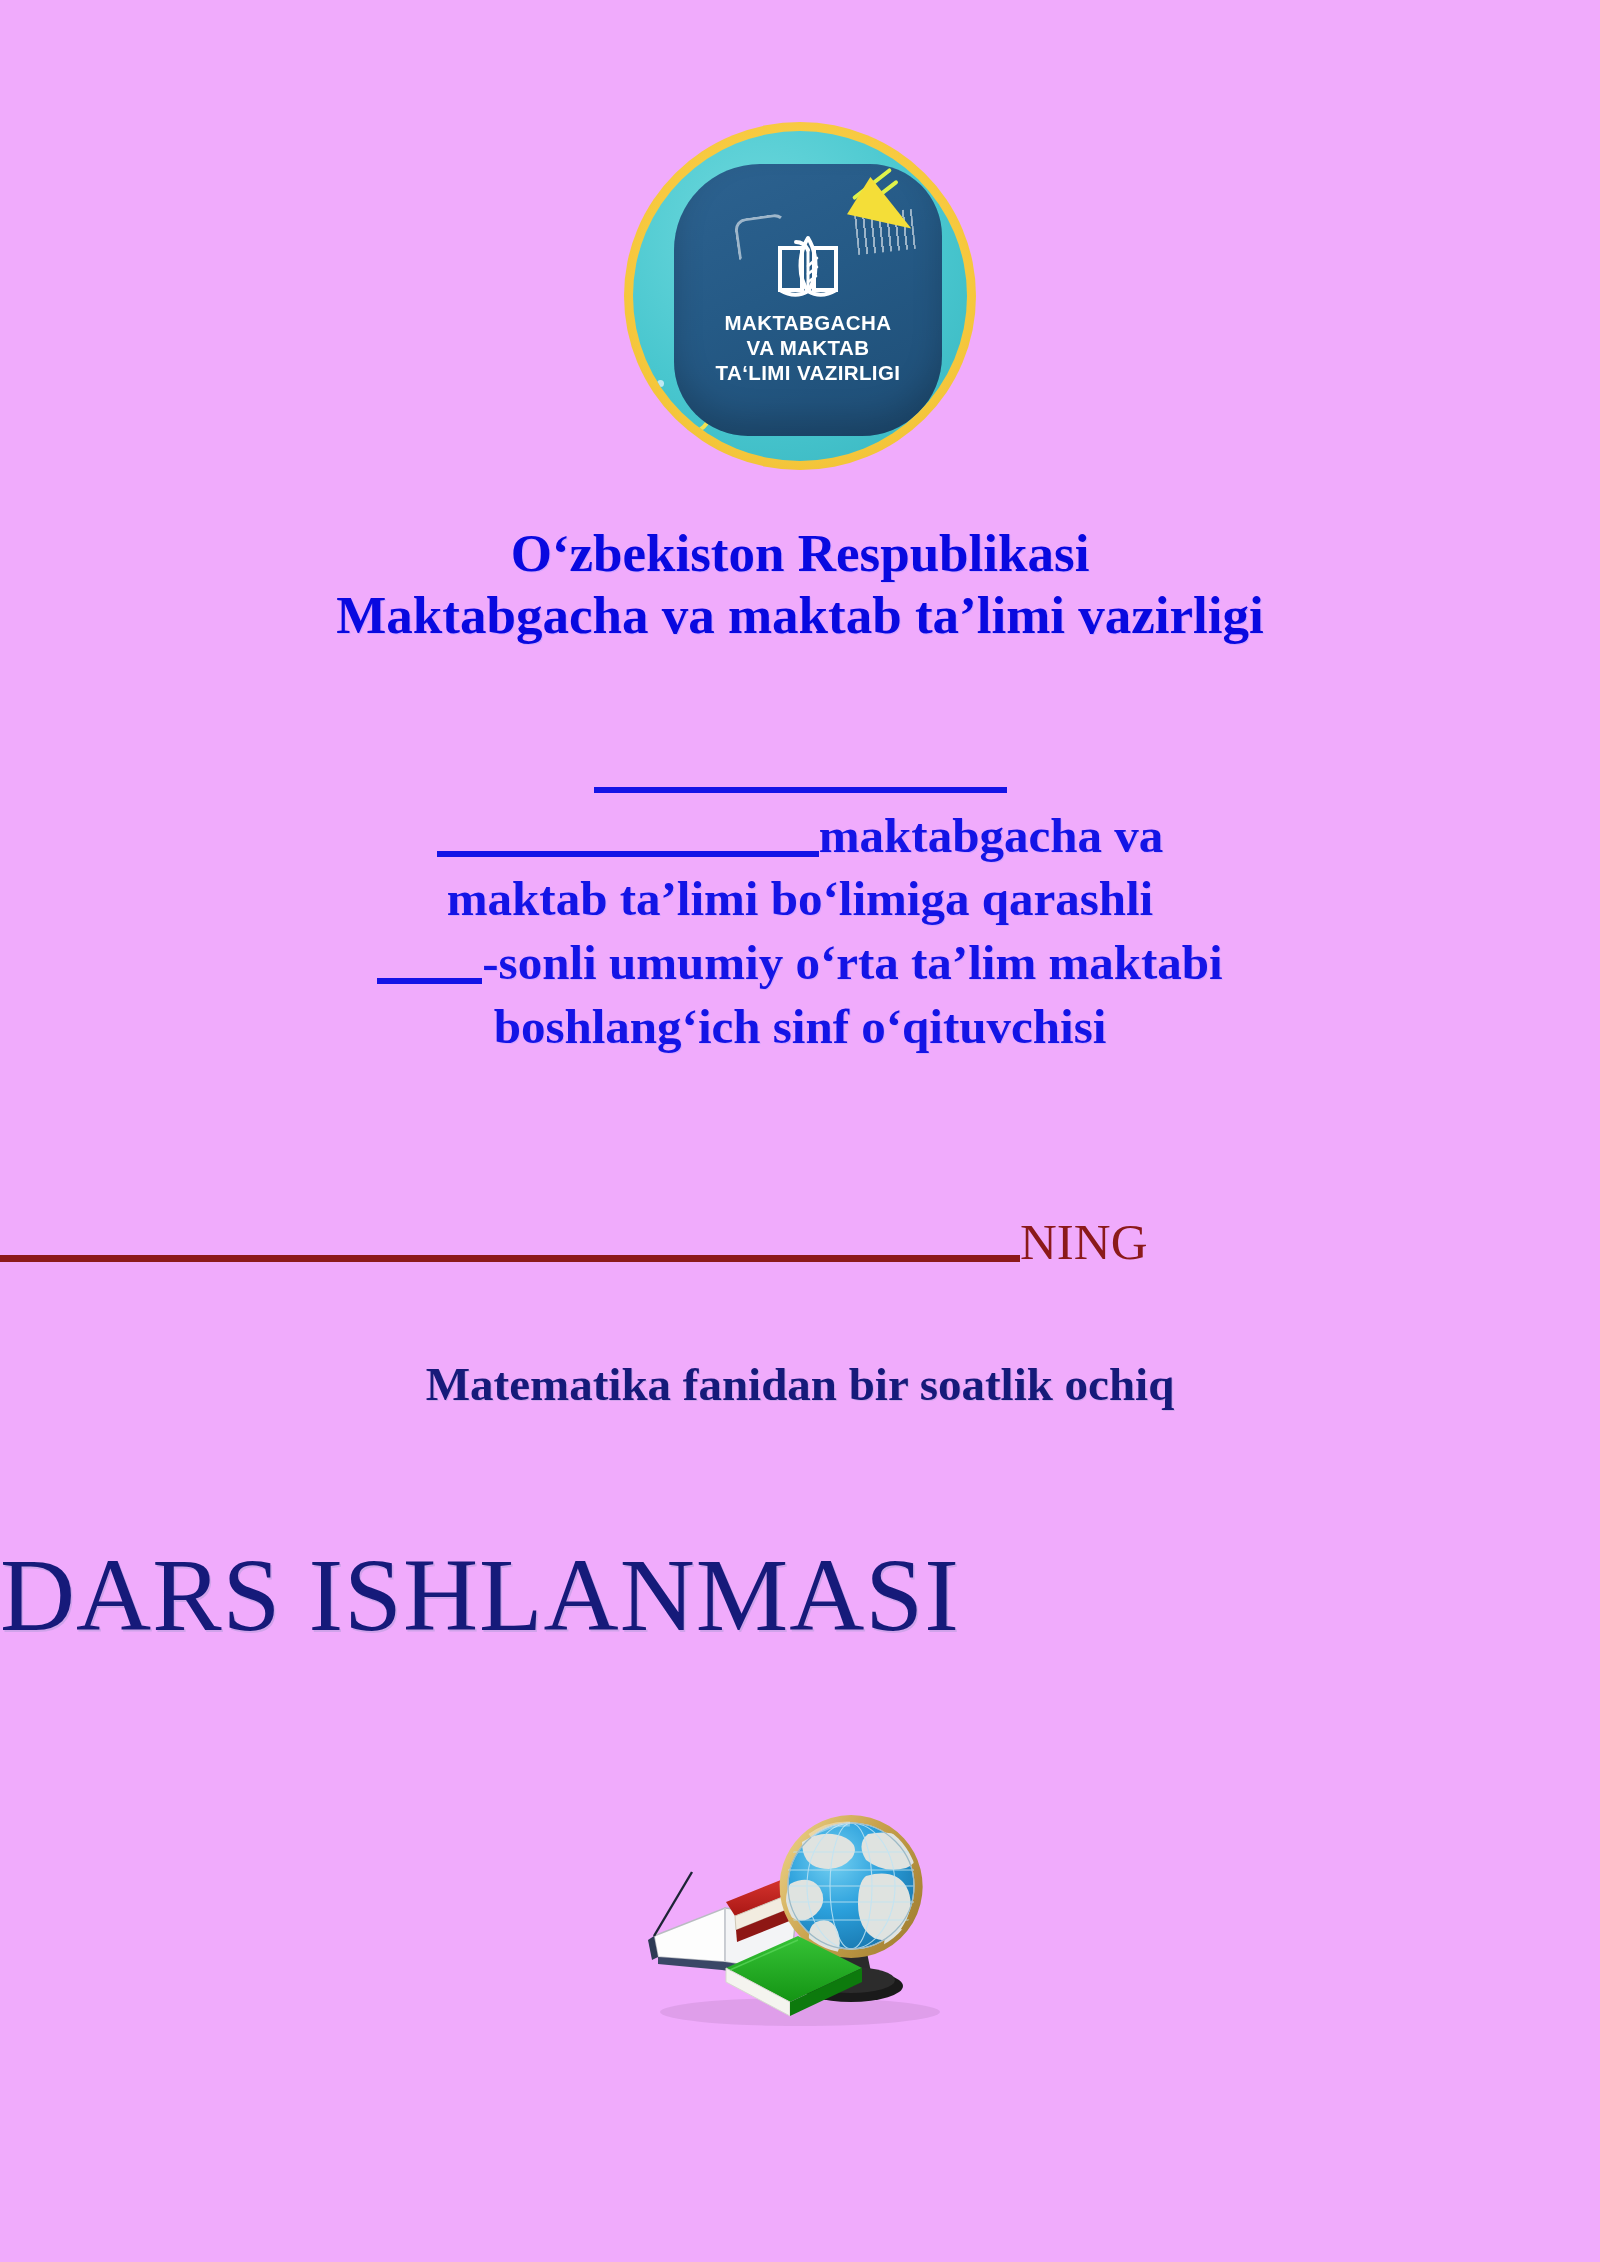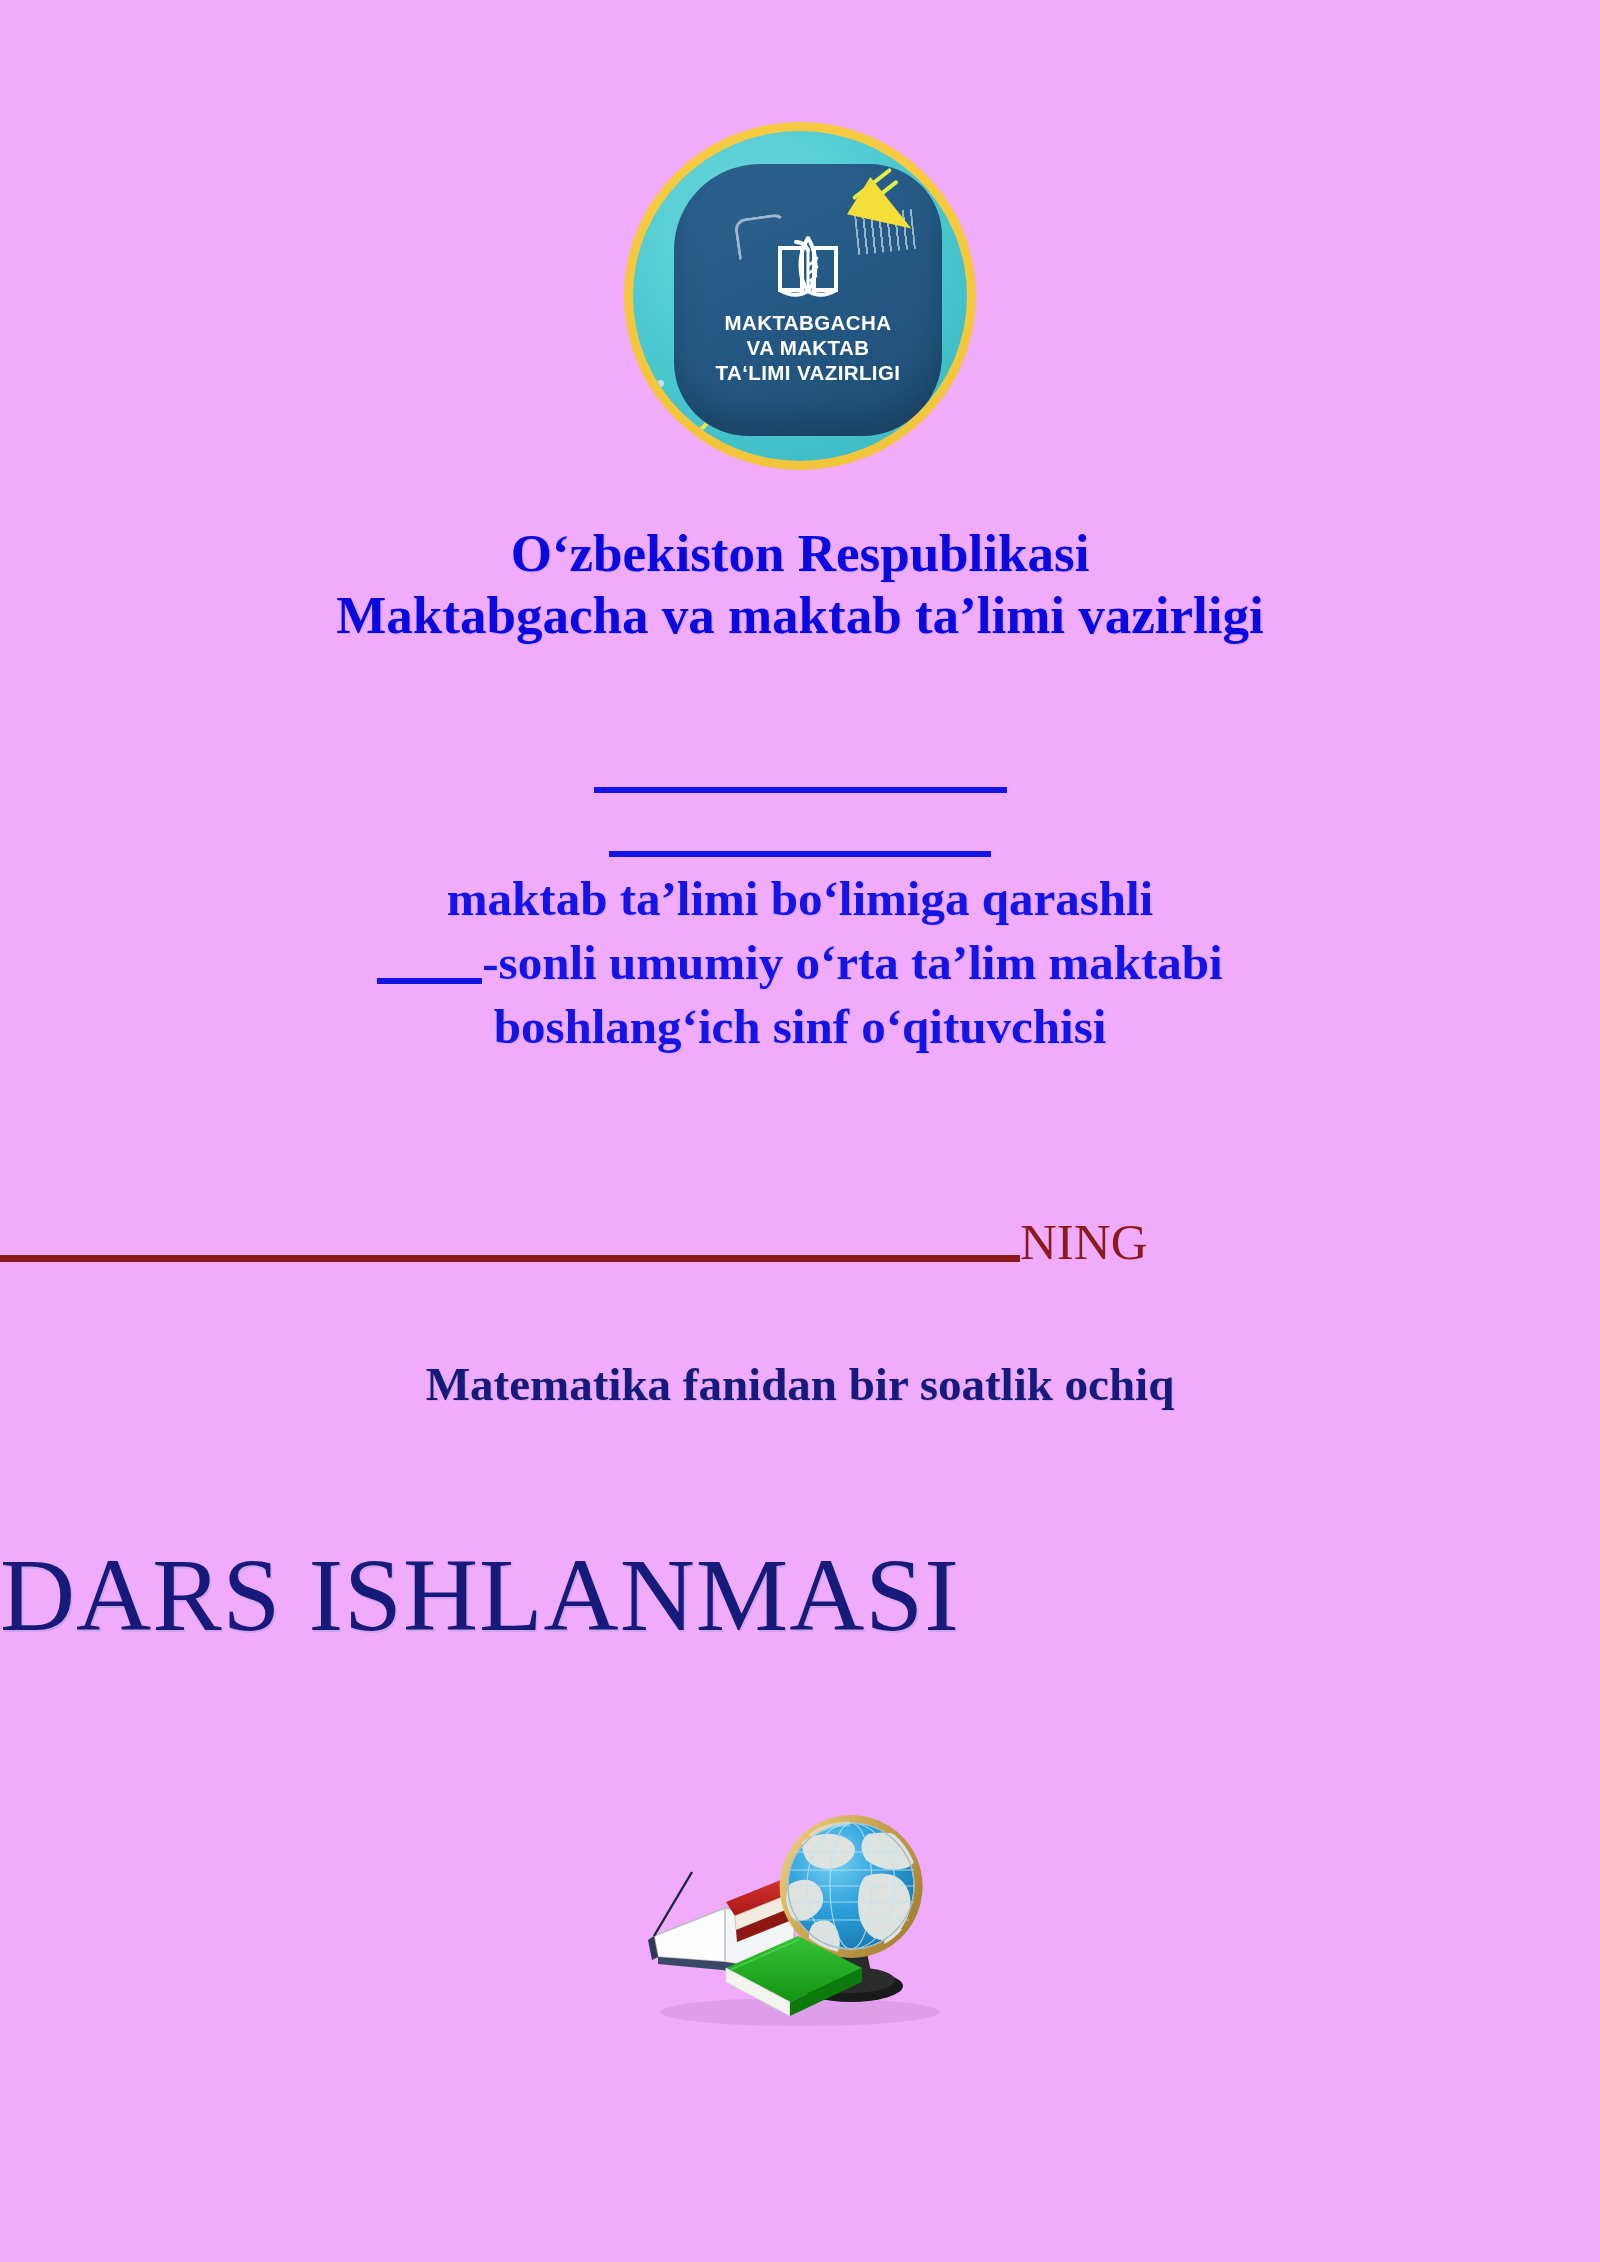--- a/index.html
+++ b/index.html
@@ -262,21 +262,21 @@
     </div>
   </div>
 
   <div class="ministry">
     <div>Oʻzbekiston Respublikasi</div>
     <div>Maktabgacha va maktab ta’limi vazirligi</div>
   </div>
 
   <div class="addr">
     <span class="line"><span class="blank w1"></span></span>
-    <span class="line"><span class="blank w2"></span></span>
+    <span class="line"><span class="blank w2"></span><span>maktabgacha va</span></span>
     <span class="line">maktab ta’limi boʻlimiga qarashli</span>
     <span class="line"><span class="blank w3"></span><span>-sonli umumiy oʻrta ta’lim maktabi</span></span>
     <span class="line">boshlangʻich sinf oʻqituvchisi</span>
   </div>
 
   <div class="ning-row"><span class="blank maroon"></span><span>NING</span></div>
 
   <div class="subject">Matematika fanidan bir soatlik ochiq</div>
 
   <div class="title">DARS ISHLANMASI</div>

